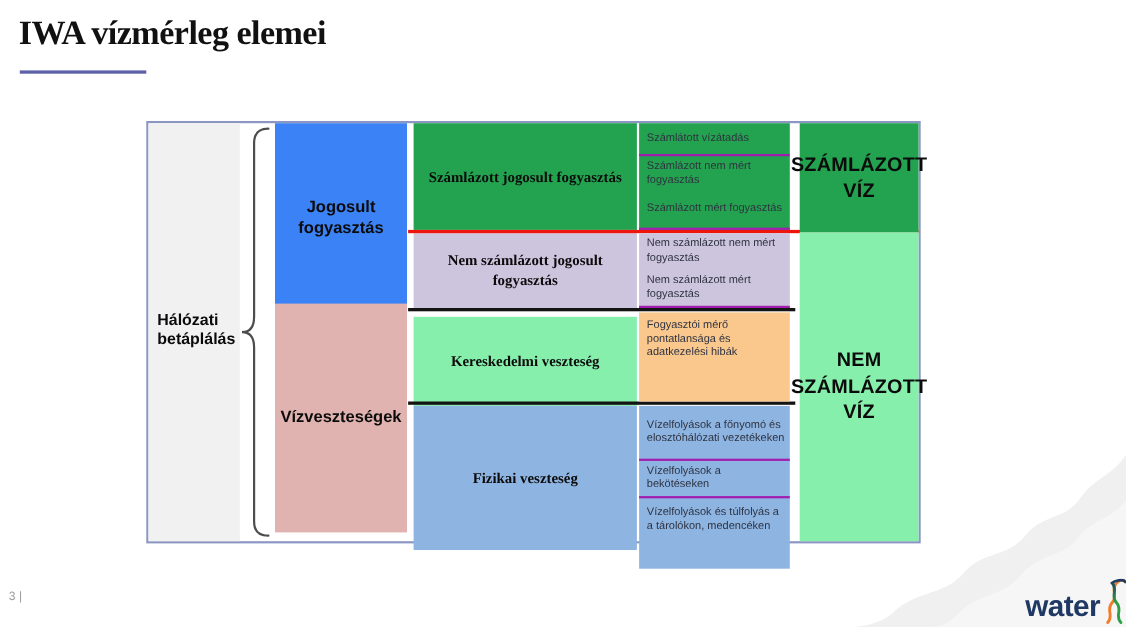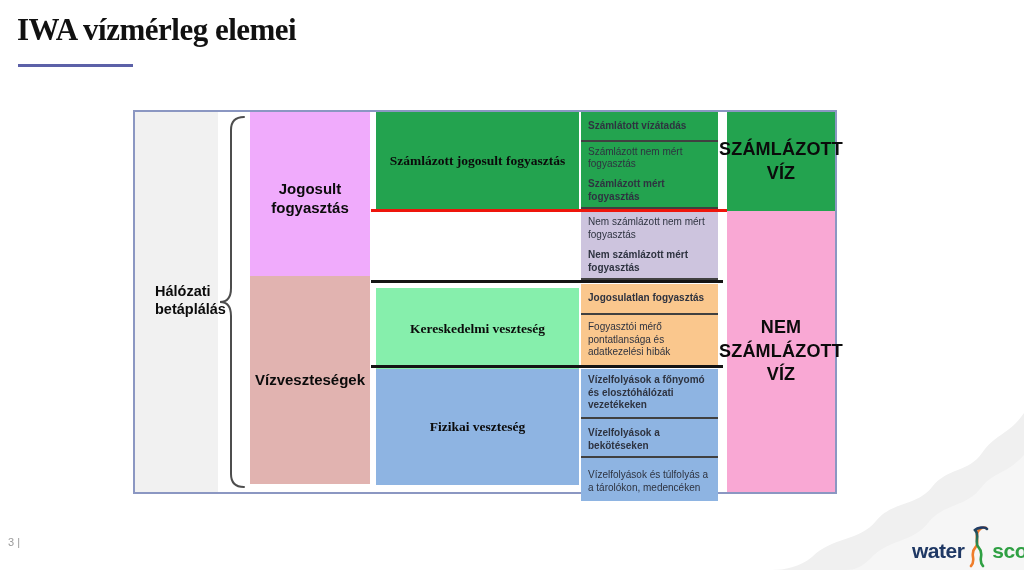--- a/index.html
+++ b/index.html
@@ -15,53 +15,53 @@
   .iwa-table{position:absolute;left:133px;top:110px;width:704px;height:384px;
              box-sizing:border-box;border:2px solid #8b97c2;background:#fff;}
   .cell{position:absolute;box-sizing:border-box;}
   .big-label{display:flex;align-items:center;justify-content:center;text-align:center;
              font-weight:700;color:#0b0b0b;line-height:1.3;}
   .lab15{font-size:15px;}
   .lab14{font-size:13.5px;padding:0 3px;font-family:Liberation Serif, serif;}
   .hdr{font-size:18px;letter-spacing:0.2px;}
 
   .gray-col{left:0;top:0;width:83px;height:380px;background:#f1f1f1;}
-  .input-label{position:absolute;left:20px;top:170px;width:78px;font-weight:700;
+  .input-label{position:absolute;left:8px;top:170px;width:78px;font-weight:700;
                font-size:14.5px;color:#0b0b0b;line-height:1.25;}
   .brace{position:absolute;left:83px;top:0;width:33px;height:380px;}
 
-  .col2-green{left:115px;top:0;width:120px;height:172px;background:#f0abfc;}
+  .col2-green{left:115px;top:0;width:120px;height:172px;background:#3b82f6;}
   .col2-pink{left:115px;top:164px;width:120px;height:208px;background:#e1b3b0;}
 
   .col3-green{left:241px;top:0;width:203px;height:97px;background:#23a34f;}
   .col3-purple{left:241px;top:100px;width:203px;height:68px;background:#cdc4de;}
   .col3-orange{left:241px;top:176px;width:203px;height:81px;background:#86efac;}
-  .col3-blue{left:241px;top:257px;width:203px;height:116px;background:#8eb4e2;}
+  .col3-blue{left:241px;top:257px;width:203px;height:131px;background:#8eb4e2;}
 
   .red-line{left:236px;top:97px;width:464px;height:3px;background:#ee150c;}
   .black-line-1{left:236px;top:168px;width:352px;height:3px;background:#141414;}
   .black-line-2{left:236px;top:253px;width:352px;height:3px;background:#141414;}
 
   .group{left:446px;width:137px;display:flex;flex-direction:column;}
   .g-green{top:0;height:97px;background:#23a34f;}
   .g-purple{top:100px;height:68px;background:#cdc4de;}
   .g-orange{top:172px;height:81px;background:#fac78d;}
-  .g-blue{top:257px;height:132px;background:#8eb4e2;justify-content:space-between;}
+  .g-blue{top:257px;height:148px;background:#8eb4e2;}
   .small-cell{display:flex;align-items:center;font-size:10px;color:#2e3340;
               line-height:1.25;padding:2px 4px 2px 7px;box-sizing:border-box;}
-  .divided{border-bottom:2px solid #404040;font-weight:bold;}
+  .divided{border-bottom:2px solid #a21caf;}
 
   .col5-green{left:592px;top:0;width:108px;height:99px;background:#23a34f;}
-  .col5-red{left:592px;top:99px;width:108px;height:281px;background:#f9a8d4;}
+  .col5-red{left:592px;top:99px;width:108px;height:281px;background:#86efac;}
 
   
   .page-number{position:absolute;left:8px;top:536px;font-size:11px;color:#9a9a9a;}
   .corner-wave{position:absolute;right:0;bottom:0;width:360px;height:175px;}
   .logo{position:absolute;left:912px;top:530px;display:flex;align-items:center;z-index:3;}
-  .logo .w1{font-weight:700;font-size:21px;color:#1f3864;letter-spacing:-0.5px;}
+  .logo .w1{font-weight:700;font-size:27px;color:#1f3864;letter-spacing:-0.5px;margin-left:20px;}
   .logo .w2{font-weight:700;font-size:21px;color:#2fa043;letter-spacing:-0.5px;}
   .helix{margin:0 1px;position:relative;top:-4px;}
 </style>
 </head>
 <body>
 
 <div class="slide">
 
   <div class="title">IWA vízmérleg elemei</div>
   <div class="title-underline"></div>
@@ -72,40 +72,40 @@
       <div class="input-label">Hálózati betáplálás</div>
     </div>
     <svg class="brace" viewBox="0 0 33 380">
       <path d="M 26 5 Q 13 5 13 18 L 13 176 Q 13 190 2 190 Q 13 190 13 204 L 13 362 Q 13 375 26 375" fill="none" stroke="#4d4d4d" stroke-width="2" stroke-linecap="round"></path>
     </svg>
 
     <div class="cell col2-green big-label lab15">Jogosult fogyasztás</div>
     <div class="cell col2-pink big-label lab15">Vízveszteségek</div>
 
     <div class="cell col3-green big-label lab14">Számlázott jogosult fogyasztás</div>
+    <div class="cell col3-purple big-label lab14">Nem számlázott jogosult fogyasztás</div>
     <div class="cell col3-orange big-label lab14">Kereskedelmi veszteség</div>
     <div class="cell col3-blue big-label lab14">Fizikai veszteség</div>
 
     <div class="cell red-line"></div>
     <div class="cell black-line-1"></div>
     <div class="cell black-line-2"></div>
 
     <div class="cell group g-green">
       <div class="small-cell divided" style="height:30px">Számlátott vízátadás</div>
       <div class="small-cell" style="height:32px">Számlázott nem mért fogyasztás</div>
       <div class="small-cell divided" style="height:35px">Számlázott mért fogyasztás</div>
     </div>
 
     <div class="cell group g-purple">
       <div class="small-cell" style="height:33px">Nem számlázott nem mért fogyasztás</div>
       <div class="small-cell divided" style="height:35px">Nem számlázott mért fogyasztás</div>
     </div>
 
     <div class="cell group g-orange">
-      <div class="small-cell divided" style="height:31px">Jogosulatlan fogyasztás</div>
       <div class="small-cell" style="height:50px">Fogyasztói mérő pontatlansága és adatkezelési hibák</div>
     </div>
 
     <div class="cell group g-blue">
       <div class="small-cell divided" style="height:50px">Vízelfolyások a főnyomó és elosztóhálózati vezetékeken</div>
       <div class="small-cell divided" style="height:34px">Vízelfolyások a bekötéseken</div>
       <div class="small-cell" style="height:39px">Vízelfolyások és túlfolyás a a tárolókon, medencéken</div>
     </div>
 
     <div class="cell col5-green big-label hdr">SZÁMLÁZOTT VÍZ</div>

